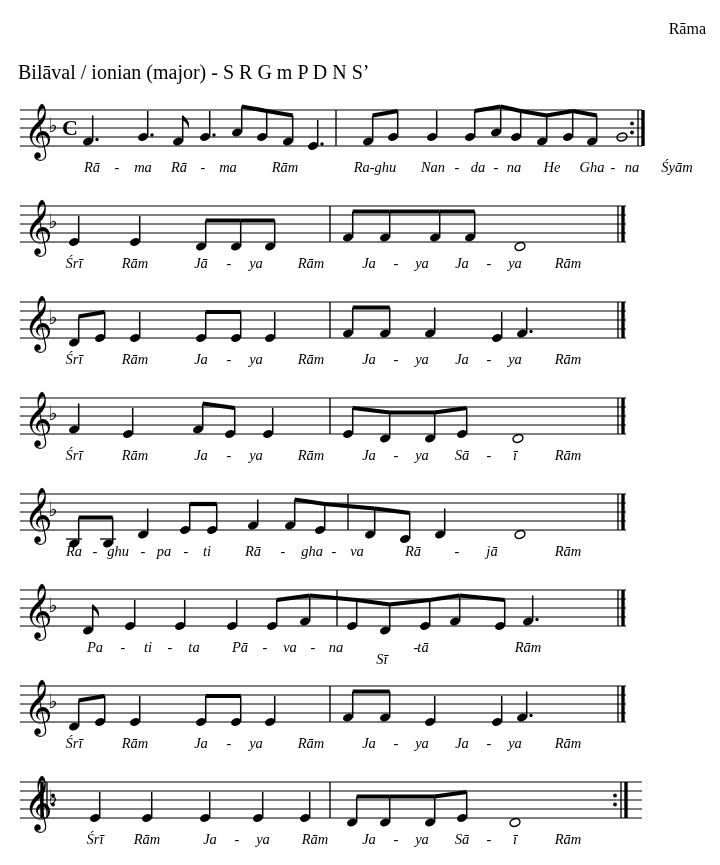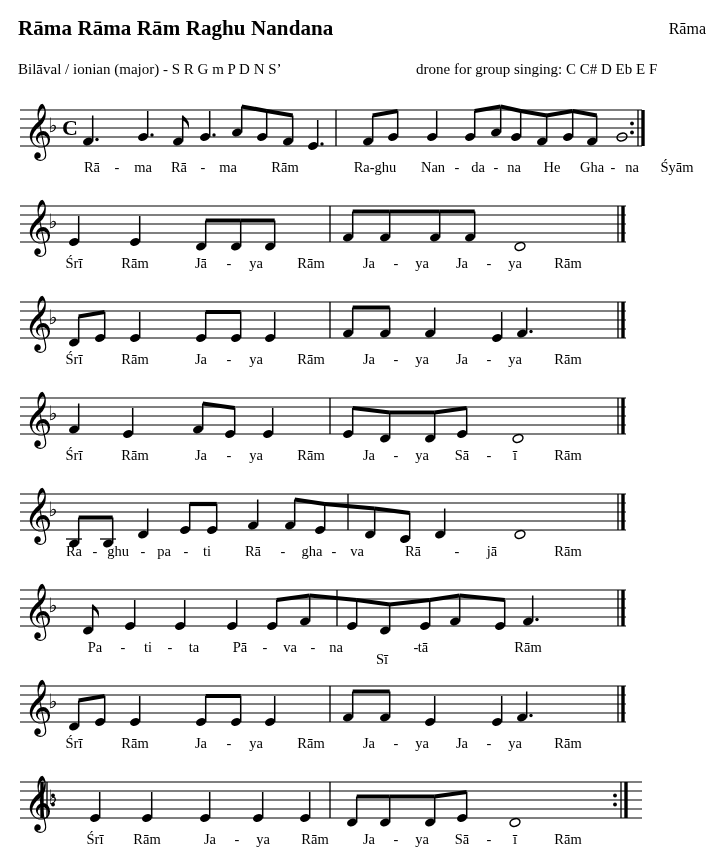--- a/index.html
+++ b/index.html
@@ -41,21 +41,21 @@
     position: absolute;
     right: 14px;
     top: 20px;
     font-size: 16px;
     white-space: nowrap;
   }
   .subtitle-left {
     position: absolute;
     left: 18px;
     top: 61px;
-    font-size: 15px;
+    font-size: 20px;
     white-space: nowrap;
   }
   .subtitle-right {
     position: absolute;
     left: 416px;
     top: 61px;
     font-size: 15px;
     white-space: nowrap;
   }
   
@@ -69,39 +69,38 @@
     position: absolute;
     left: 0;
     top: 0;
   }
   .lyrics {
     position: absolute;
     left: 0;
     top: 62px;
     width: 720px;
     height: 22px;
+    font-style: italic;
   }
   .lyric {
     position: absolute;
     font-size: 14.5px;
     white-space: nowrap;
     transform: translateX(-50%);
     line-height: 18px;
   }
 </style>
 </head>
 <body>
 
 <div class="page">
 
   <div class="header">
-    <div class="title">Rāma Rāma Rām Raghu Nandana</div>
     <div class="title-right">Rāma</div>
     <div class="subtitle-left">Bilāval / ionian (major) - S R G m P D N S’</div>
-    <div class="subtitle-right">drone for group singing: C C# D Eb E F</div>
   </div>
 
   <div id="systems">
       <div class="system" style="top: 96px;">
         <svg width="720" height="70" class="staff-svg">
           <g>
             <line x1="20" y1="14" x2="642" y2="14" stroke="#000" stroke-width="1.1"></line>
             <line x1="20" y1="23" x2="642" y2="23" stroke="#000" stroke-width="1.1"></line>
             <line x1="20" y1="32" x2="642" y2="32" stroke="#000" stroke-width="1.1"></line>
             <line x1="20" y1="41" x2="642" y2="41" stroke="#000" stroke-width="1.1"></line>

